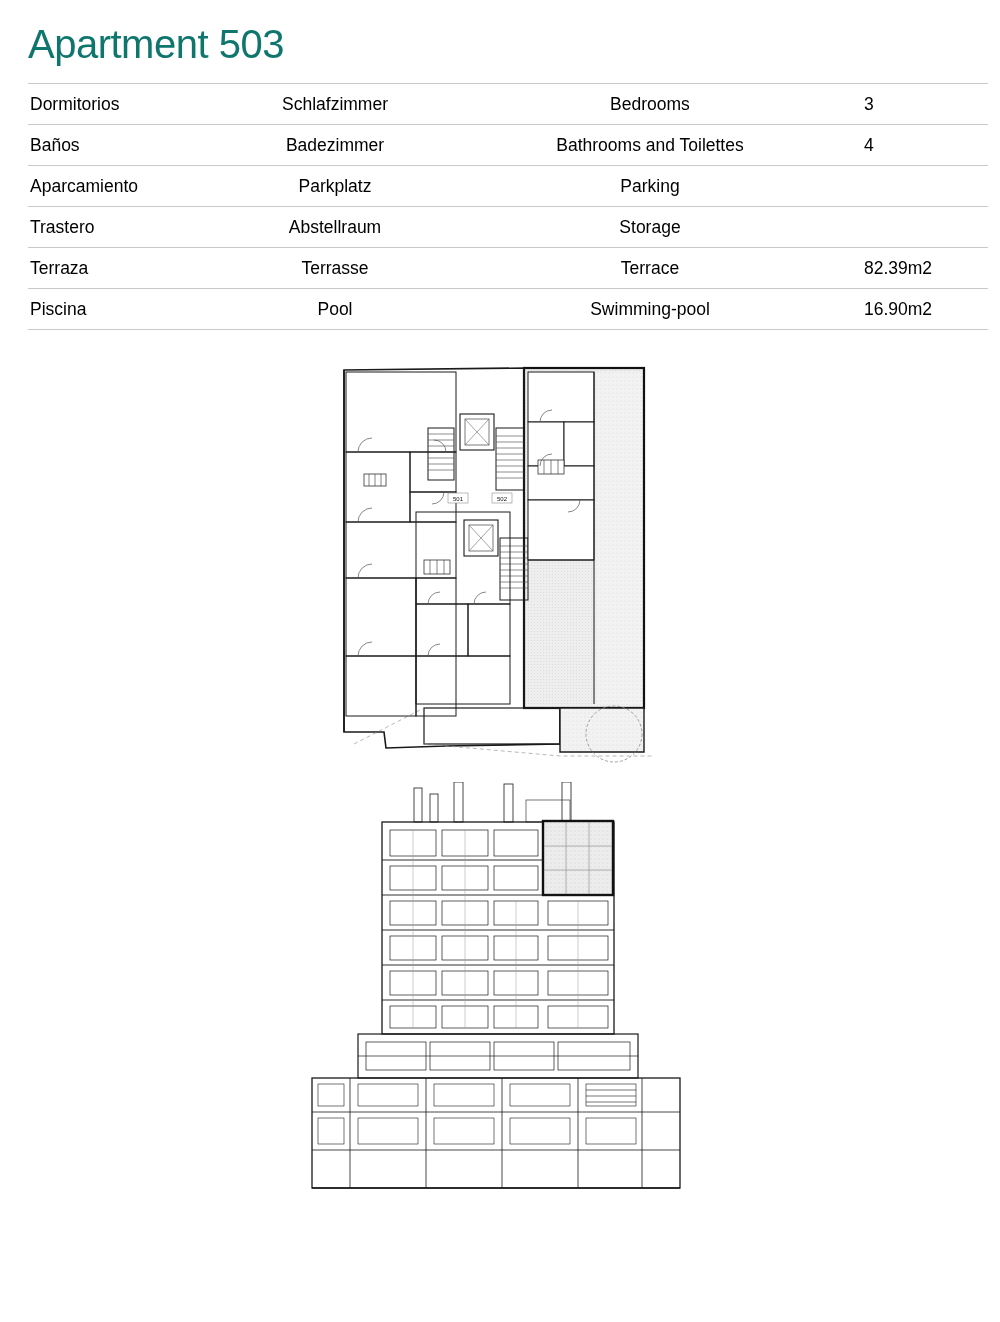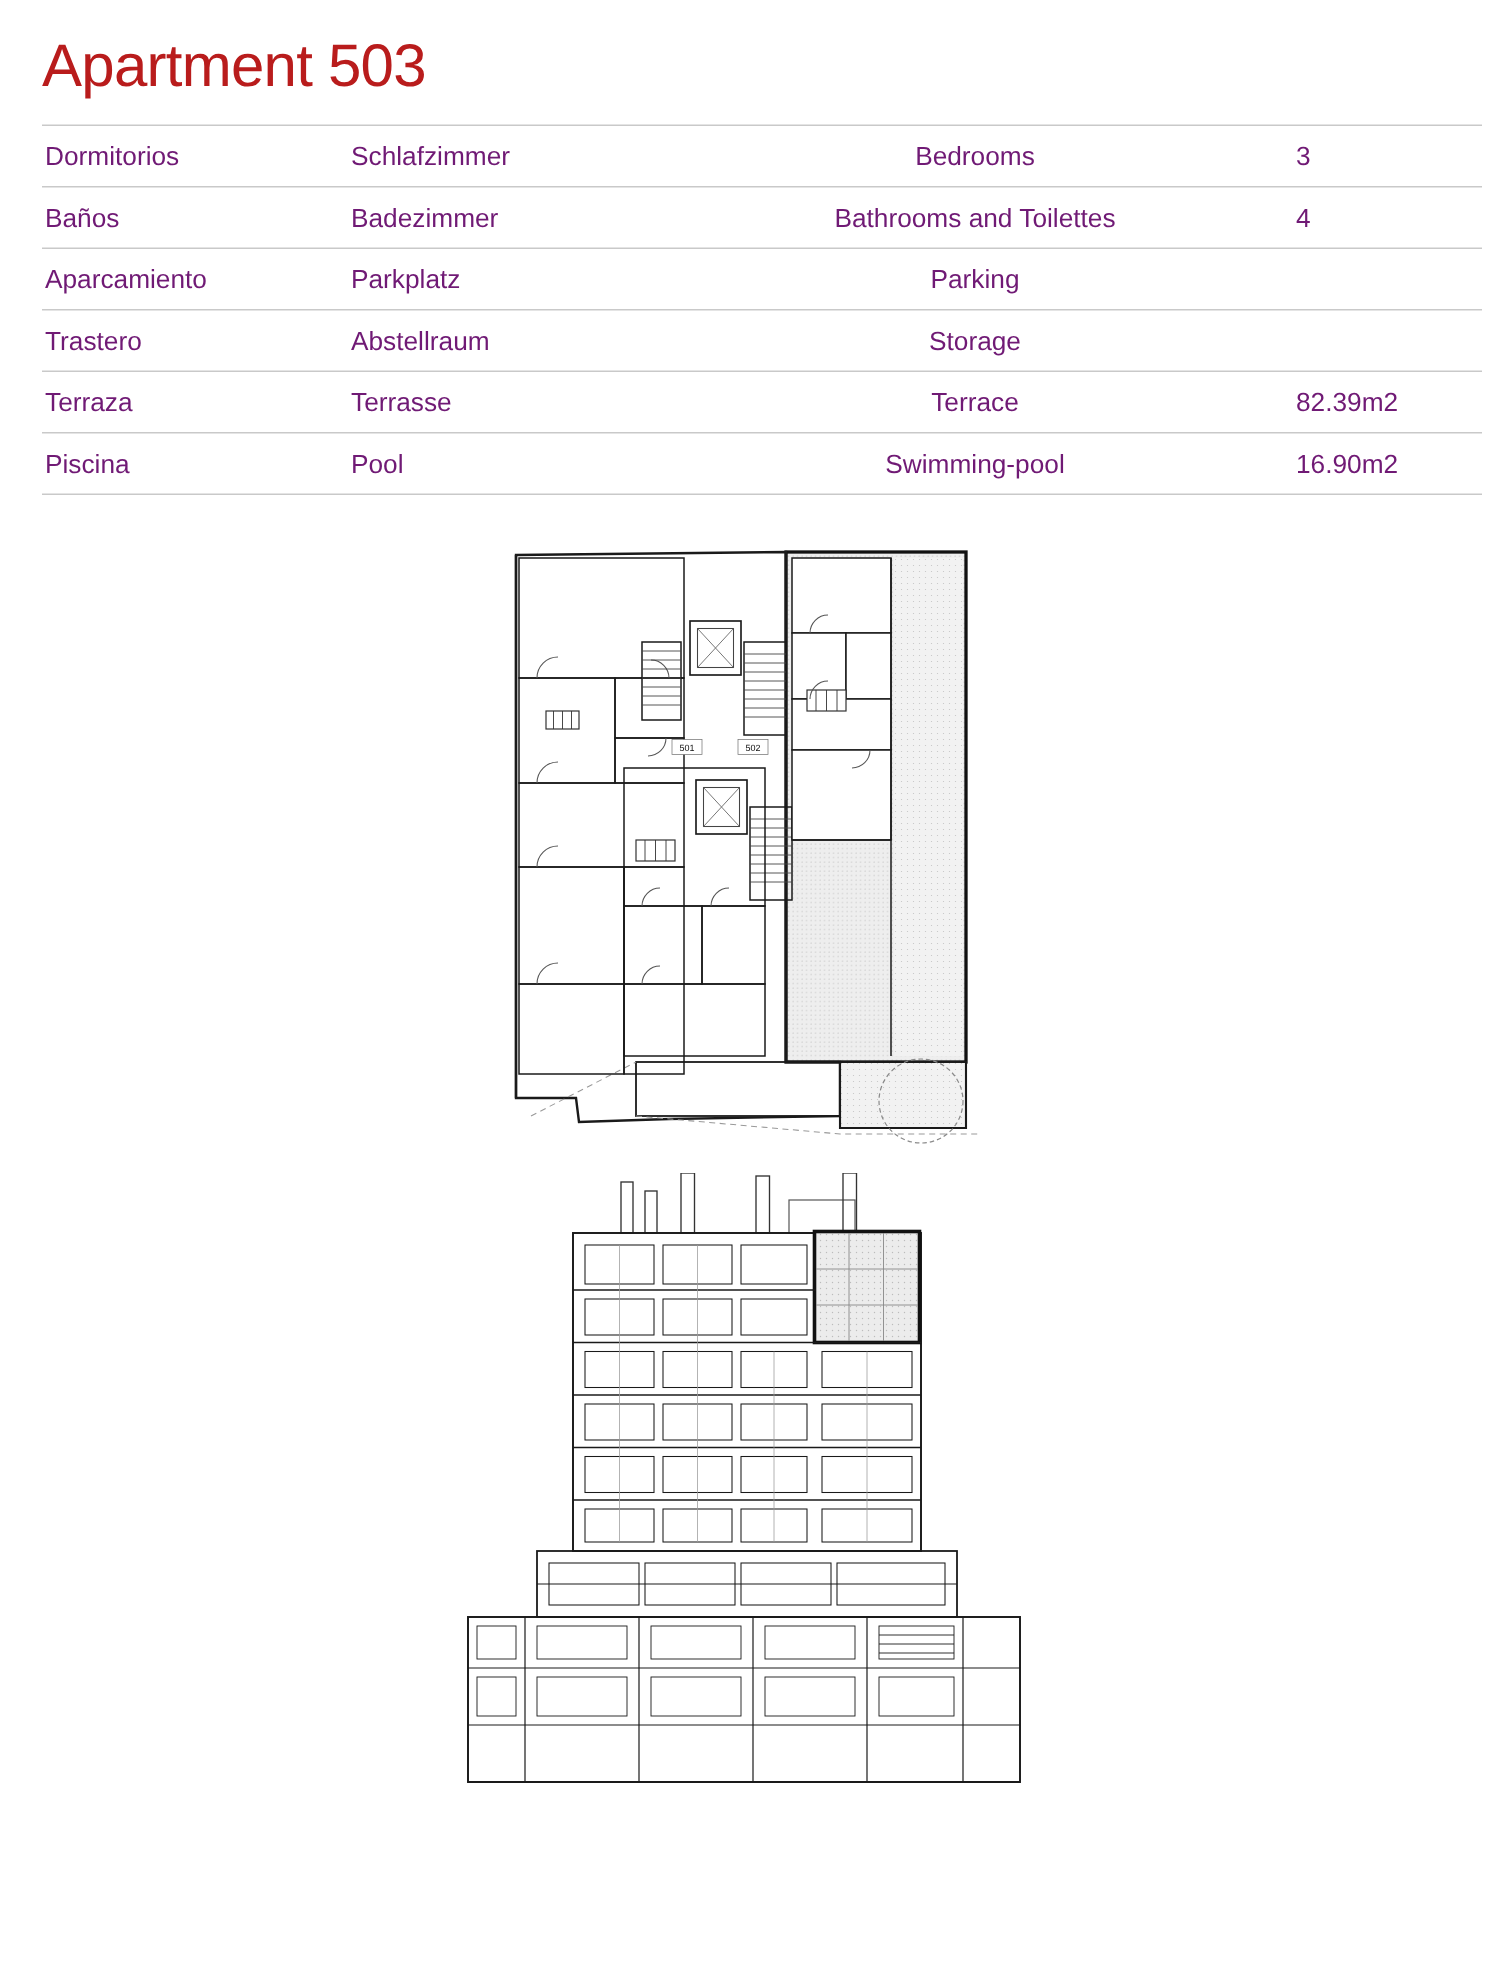--- a/index.html
+++ b/index.html
@@ -20,42 +20,42 @@
     height: 1322px;
     position: relative;
     box-sizing: border-box;
     padding: 0 28px;
   }
   .title {
     font-size: 40px;
     font-weight: 400;
     letter-spacing: -0.5px;
     margin: 22px 0 16px 0;
-    color: #b91c1c;
+    color: #0f766e;
   }
   table.specs {
     width: 944px;
     border-collapse: collapse;
     table-layout: fixed;
   }
   table.specs td {
     font-size: 17.5px;
     font-weight: 400;
-    color: #701a75;
+    color: #000000;
     padding: 10px 2px 9px 2px;
     border-bottom: 1px solid #c9c9c9;
     vertical-align: bottom;
     white-space: nowrap;
     overflow: hidden;
   }
   table.specs tr:first-child td {
     border-top: 1px solid #c9c9c9;
   }
   .col-es { width: 200px; }
-  .col-de { width: 202px; }
+  .col-de { width: 202px; text-align: center; }
   .col-en { width: 420px; text-align: center; }
   .col-val { width: 122px; }
 
   .drawings {
     position: relative;
     width: 944px;
     height: 880px;
   }
 
   .plan-wrap {

